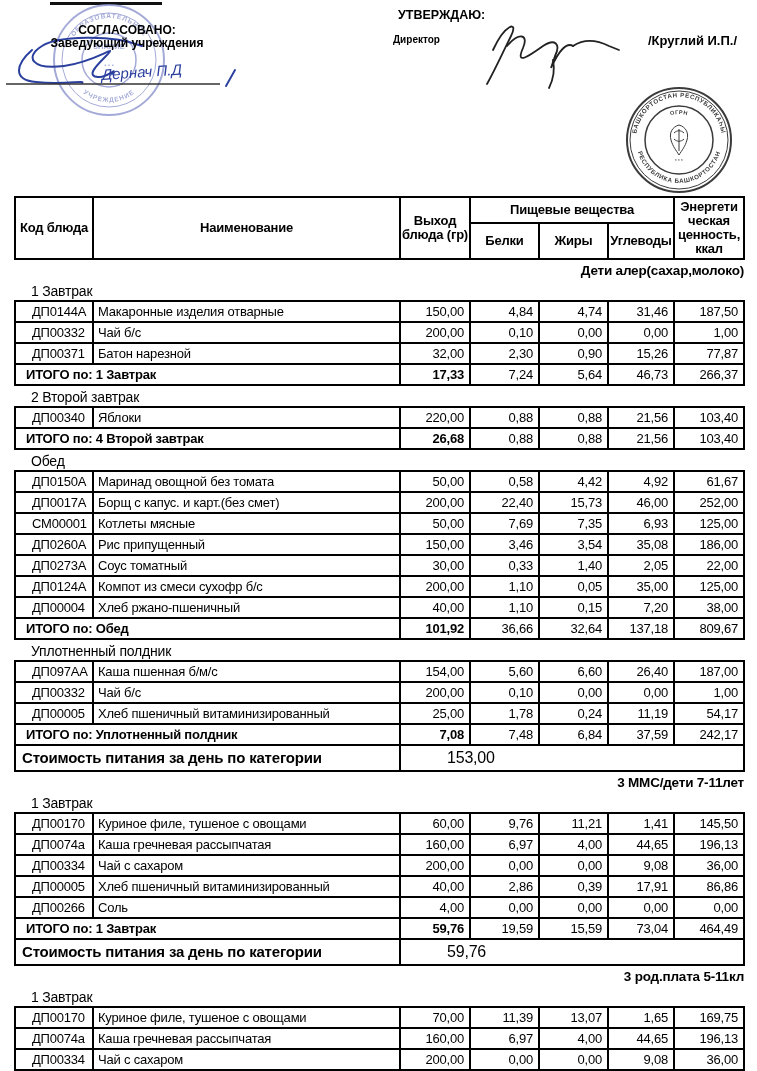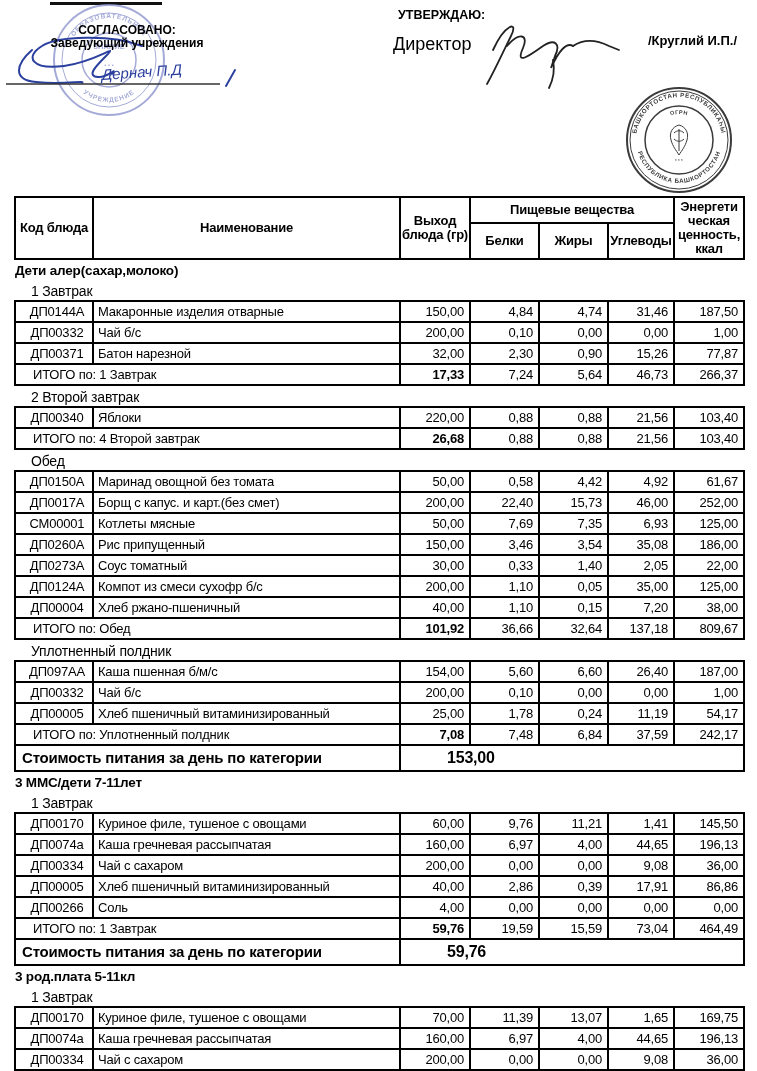--- a/index.html
+++ b/index.html
@@ -9,45 +9,45 @@
     font-family: "Liberation Sans", sans-serif; color: #000;
   }
   
   .top-area { position: relative; width: 757px; height: 196px; }
   .top-line { position: absolute; left: 50px; top: 2px; width: 112px; height: 3px; background: #111; }
   .stamp-left { position: absolute; left: 50px; top: 1px; width: 118px; height: 118px; opacity: .8; }
   .sig-left { position: absolute; left: 2px; top: 36px; width: 245px; height: 60px; }
   .agreed-block { position: absolute; left: 34px; top: 24px; width: 186px; text-align: center;
                   font-weight: bold; font-size: 12px; line-height: 13px; }
   .approved-label { position: absolute; left: 398px; top: 8px; font-weight: bold; font-size: 12.5px; }
-  .approved-role  { position: absolute; left: 393px; top: 34px; font-weight: normal; font-size: 18px; }
+  .approved-role  { position: absolute; left: 393px; top: 34px; font-weight: bold; font-size: 10px; }
   .sig-right { position: absolute; left: 455px; top: 16px; width: 210px; height: 80px; }
   .approved-name { position: absolute; left: 648px; top: 33px; font-weight: bold; font-size: 13px; }
   .title-block { position: absolute; left: 165px; top: 84px; width: 360px; text-align: center;
                  font-weight: bold; font-size: 16px; line-height: 22px; }
   .title-block div { white-space: pre; }
   .stamp-right { position: absolute; left: 611px; top: 83px; width: 137px; height: 113px; }
   
   table.menu-table {
     margin-left: 14px; width: 729px; table-layout: fixed;
     border-collapse: collapse; font-size: 13px; letter-spacing: -0.2px;
   }
   .menu-table th { border: 2px solid #000; font-weight: bold; font-size: 13px;
                    line-height: 14px; padding: 2px 1px; text-align: center; }
   .menu-table td.b { border: 2px solid #000; }
   .menu-table td { vertical-align: middle; }
-  td.code { padding: 2px 2px 2px 8px; line-height: 15px; text-align: center; }
+  td.code { padding: 2px 2px 2px 16px; line-height: 15px; }
   td.name { padding: 2px 2px 2px 4px; line-height: 15px; }
   td.num  { padding: 2px 5px 2px 2px; text-align: right; line-height: 15px; }
   td.bold { font-weight: bold; }
-  td.cat-title  { text-align: left; font-weight: bold; font-size: 13.5px; padding: 3px 0 2px 0; }
+  td.cat-title  { text-align: right; font-weight: bold; font-size: 13.5px; padding: 3px 0 2px 0; }
   td.meal-label { font-weight: normal; font-size: 14px; padding: 3px 0 1px 16px; }
-  td.total-label{ font-weight: normal; padding: 2px 2px 2px 17px; line-height: 15px; }
+  td.total-label{ font-weight: bold; padding: 2px 2px 2px 10px; line-height: 15px; }
   td.cost-label { font-weight: bold; font-size: 15px; padding: 2px 2px 2px 6px; line-height: 20px; }
-  td.cost-value { font-weight: bold; font-size: 16px; padding: 2px 14px 2px 46px; line-height: 20px; }
+  td.cost-value { font-weight: normal; font-size: 16px; padding: 2px 14px 2px 46px; line-height: 20px; }
 </style>
 </head>
 <body>
 
 <div class="top-area">
   <div class="top-line"></div>
 
   <svg class="stamp-left" viewBox="0 0 118 118">
     <defs>
       <path id="ls-top" d="M 17,59 A 42,42 0 0 1 101,59"></path>

